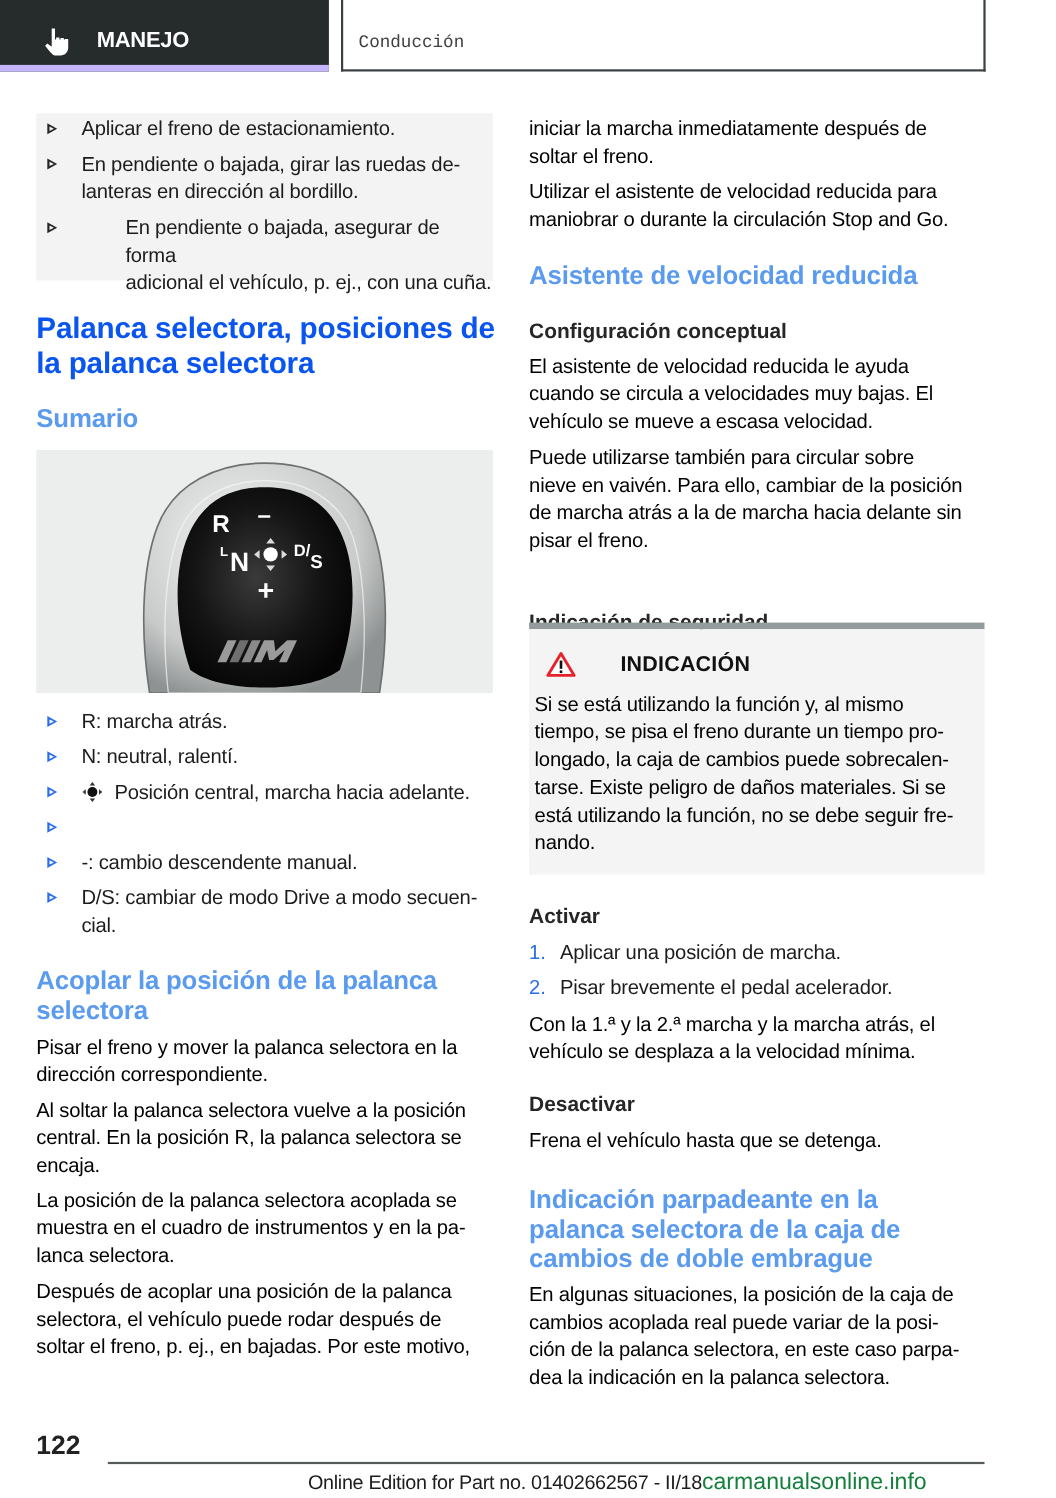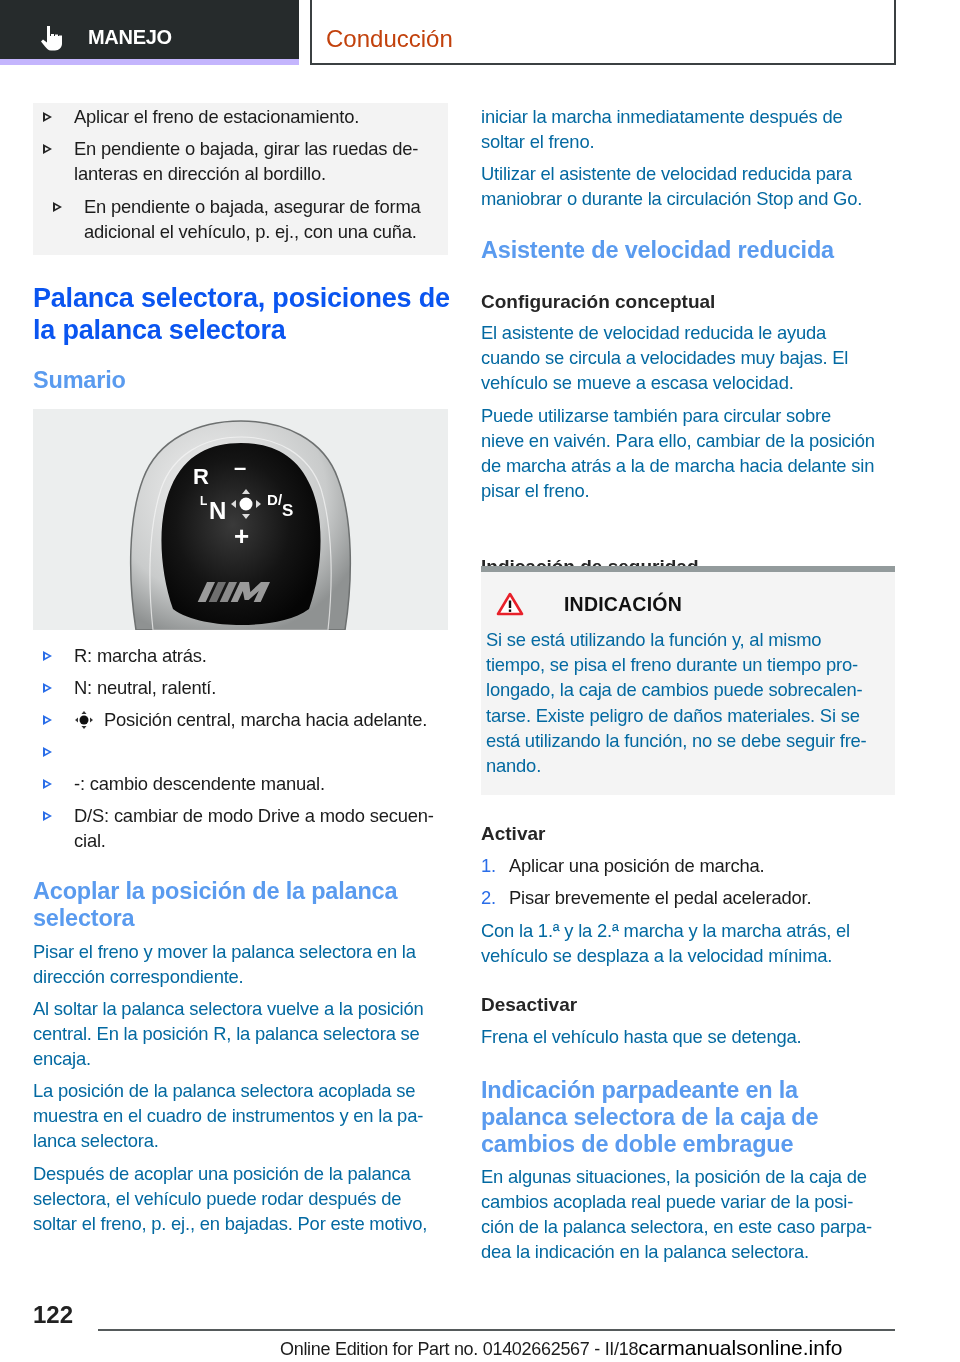--- a/index.html
+++ b/index.html
@@ -13,23 +13,23 @@
     padding-left: 40px; padding-top: 16px;
     border-bottom: 6px solid #c4b5fd;
   }
   .hdr-left .hand { width: 24px; height: 26px; margin-right: 24px; }
   .hdr-left .sect { color: #ffffff; font-weight: bold; font-size: 20px; letter-spacing: -0.3px; }
   .hdr-right {
     position: absolute; left: 310px; top: -2px; width: 586px; height: 67px;
     border: 2px solid #3b4042; border-top: none;
     display: flex; align-items: center; padding-left: 14px; padding-top: 16px;
   }
-  .hdr-right .chap { font-size: 24px; color: #c2410c; }
-
-  .p { font-size: 18.4px; line-height: 25px; color: #0369a1; letter-spacing: -0.2px; }
+  .hdr-right .chap { font-size: 16px; color: #404040; font-family: Liberation Mono, monospace; }
+
+  .p { font-size: 18.4px; line-height: 25px; color: #000000; letter-spacing: -0.2px; }
 
   .greybox { position: absolute; background: #f3f3f3; }
 
   .bul { position: absolute; display: flex; font-size: 18.4px; line-height: 25px; color: #1c1c1c; letter-spacing: -0.2px; }
   .bul .tri { width: 10px; flex: none; margin-left: 10px; margin-right: 21px; position: relative; }
   .bul .tri::before {
     content: ""; position: absolute; left: 0; top: 8px;
     border-left: 9px solid currentColor; border-top: 5px solid transparent; border-bottom: 5px solid transparent;
   }
   .bul .tri::after {
@@ -53,21 +53,21 @@
   .warnhead .tri-icon { width: 28px; height: 24px; margin-right: 16px; }
   .warnhead .lbl { font-weight: bold; font-size: 19.5px; color: #111; letter-spacing: 0.2px; margin-left: 24px; }
 
   .ol { position: absolute; display: flex; font-size: 18.4px; line-height: 25px; color: #1c1c1c; letter-spacing: -0.2px; }
   .ol .num { color: #2a6de8; width: 28px; flex: none; }
 
   
   .pgnum { position: absolute; left: 33px; top: 1301px; font-weight: bold; font-size: 24px; color: #222; }
   .footline { position: absolute; left: 98px; top: 1329px; width: 797px; height: 2px; background: #555a5b; }
   .foottext { position: absolute; left: 280px; top: 1336px; font-size: 18px; color: #1c1c1c; letter-spacing: -0.3px; white-space: nowrap; }
-  .foottext .wm { color: #000000; font-size: 21px; letter-spacing: 0; }
+  .foottext .wm { color: #15803d; font-size: 21px; letter-spacing: 0; }
 </style>
 </head>
 <body>
 
 <div class="hdr-left">
   <svg class="hand" viewBox="0 0 24 26">
     <path d="M7 1 h3 v10 l1 0 v-2 h3 v2 h1 v-1.5 h3 v1.5 h1 v-0.5 h3 v8 c0 4 -3 7 -7 7 h-4 c-3 0 -4 -2 -6 -4 l-4 -5 l2 -2 l4 3 z" fill="#ffffff"></path>
   </svg>
   <span class="sect">MANEJO</span>
 </div>
@@ -78,21 +78,21 @@
 <div class="greybox" style="left:33px; top:103px; width:415px; height:152px;"></div>
 <div class="bul dark" style="left:33px; top:104px; width:415px; background:transparent;">
   <span class="tri"></span>
   <span>Aplicar el freno de estacionamiento.</span>
 </div>
 <div class="bul dark" style="left:33px; top:136px; width:415px; white-space:pre-line;">
   <span class="tri"></span>
   <span>En pendiente o bajada, girar las ruedas de-
 lanteras en dirección al bordillo.</span>
 </div>
-<div class="bul dark" style="left:43px; top:194px; width:415px; white-space:pre-line;">
+<div class="bul dark" style="left:33px; top:194px; width:415px; white-space:pre-line;gap:40px;">
   <span class="tri"></span>
   <span>En pendiente o bajada, asegurar de forma
 adicional el vehículo, p. ej., con una cuña.</span>
 </div>
 
 <div class="h1" style="left:33px; top:282px; width:420px;">
   <div>Palanca selectora, posiciones de</div>
   <div>la palanca selectora</div>
 </div>
 <div class="h2" style="left:33px; top:367px;">Sumario</div>

